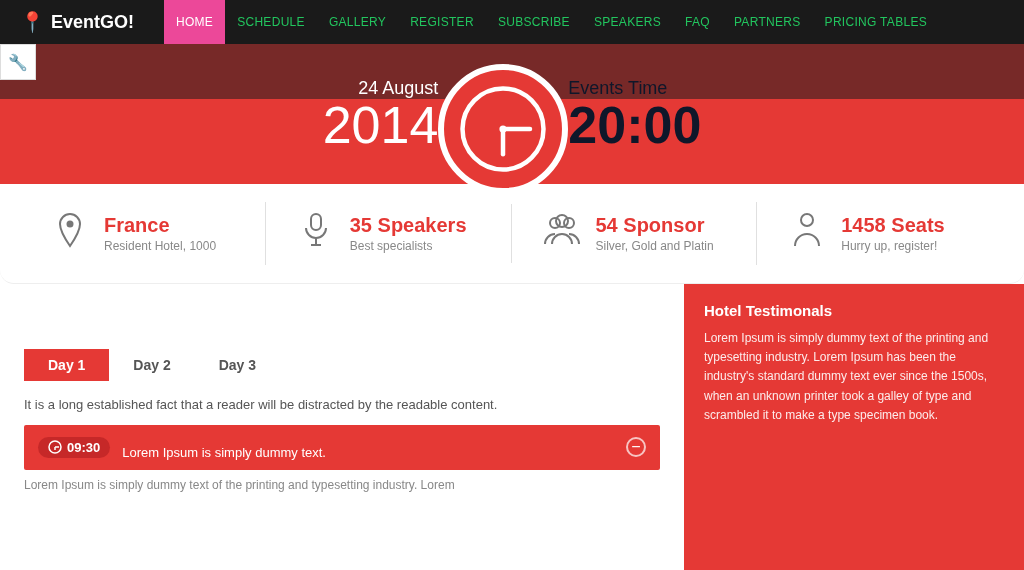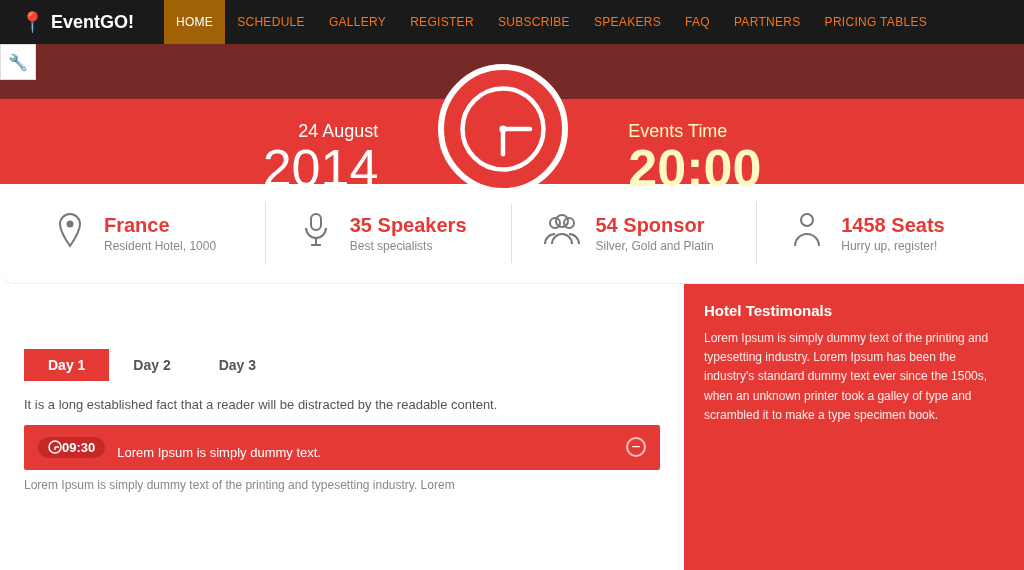--- a/index.html
+++ b/index.html
@@ -25,54 +25,53 @@
     .navbar .logo .pin-icon {
       color: #e53935;
       font-size: 20px;
     }
     .navbar nav {
       display: flex;
       align-items: center;
       gap: 0;
     }
     .navbar nav a {
-      color: #f97316;
+      color: #22c55e;
       text-decoration: none;
       font-size: 12px;
       padding: 0 12px;
       height: 44px;
       display: flex;
       align-items: center;
       font-weight: 500;
       letter-spacing: 0.3px;
     }
     .navbar nav a.active {
-      background: #a16207;
+      background: #ec4899;
       color: #fff;
     }
 
     
     .hero-band {
       background: #e53935;
       height: 140px;
       display: flex;
       align-items: center;
       justify-content: center;
       position: relative;
     }
     .hero-dark-overlay {
       position: absolute;
       top: 0; left: 0; right: 0;
       height: 55px;
       background: rgba(30,30,30,0.55);
     }
     .hero-content {
       display: flex;
-      align-items: flex-end;
-      gap: 60px;
+      align-items: center;
       position: relative;
       z-index: 2;
     }
     .hero-date {
       text-align: right;
       color: #fff;
     }
     .hero-date .date-label {
       font-size: 18px;
       font-weight: 300;
@@ -93,21 +92,21 @@
       justify-content: center;
       position: relative;
       margin-top: 30px;
     }
     .clock-svg {
       width: 90px;
       height: 90px;
     }
     .hero-time {
       text-align: left;
-      color: #fef9c3;
+      color: #0f172a;
     }
     .hero-time .time-label {
       font-size: 18px;
       font-weight: 300;
     }
     .hero-time .time-value {
       font-size: 52px;
       font-weight: 700;
       line-height: 1;
     }
@@ -226,20 +225,21 @@
     }
     .schedule-item .time-badge {
       background: #c62828;
       border-radius: 12px;
       padding: 3px 10px;
       font-size: 13px;
       font-weight: 700;
       white-space: nowrap;
       display: flex;
       align-items: center;
+      gap: 5px;
     }
     .schedule-item .schedule-title {
       font-size: 13px;
       font-weight: 500;
       flex: 1;
       margin-top: 10px;
     }
     .schedule-item .minus-btn {
       width: 20px;
       height: 20px;

